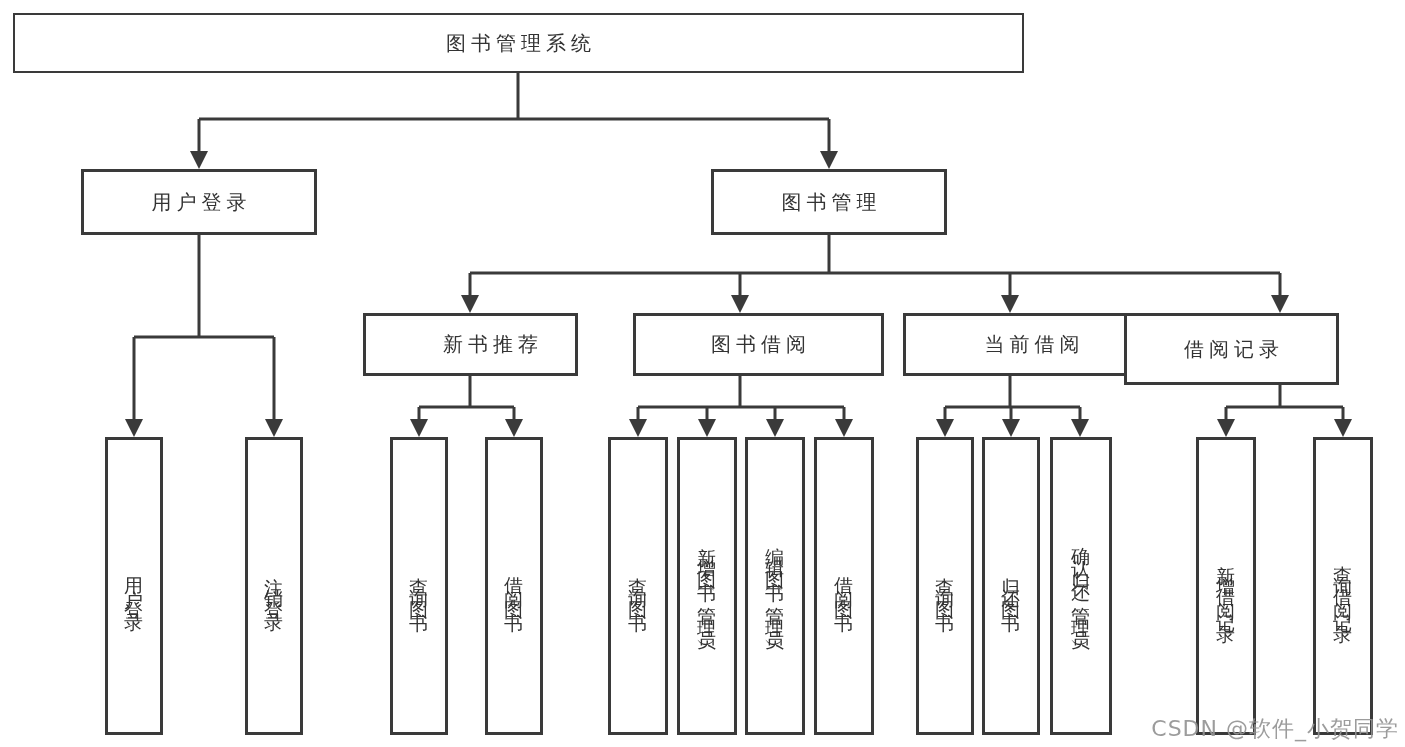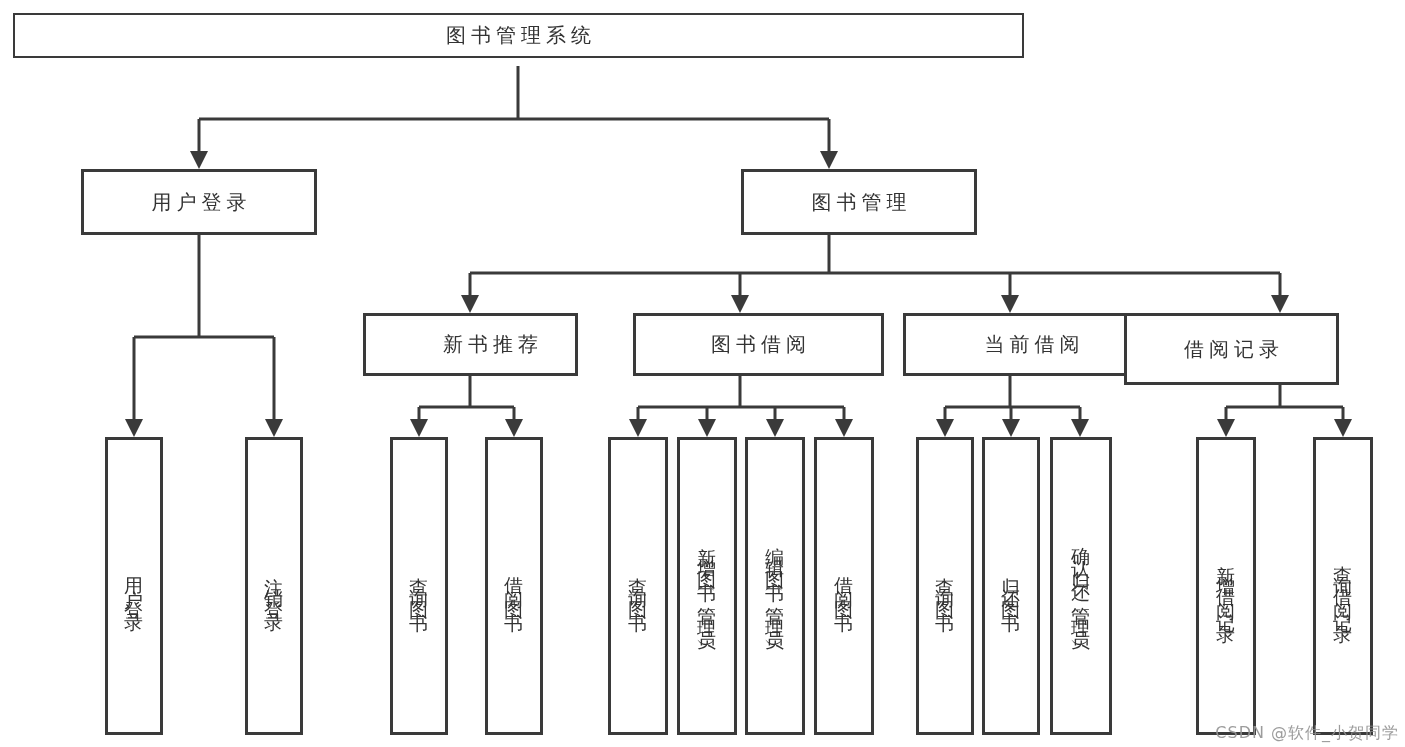--- a/index.html
+++ b/index.html
@@ -12,43 +12,43 @@
     position:absolute;box-sizing:border-box;background:#fff;border:3px solid #3a3a3a;
     display:flex;align-items:center;justify-content:center;color:#333;z-index:2;
   }
   .h{font-size:20px;letter-spacing:5px;text-indent:5px;white-space:nowrap;}
   .v{
     writing-mode:vertical-rl;text-orientation:mixed;
     font-size:19px;letter-spacing:12px;line-height:1;white-space:nowrap;
   }
   .leaf{top:437px;height:298px;}
   
-  #root  {left:13px; top:13px; width:1011px;height:45px;border-width:2px;}
+  #root  {left:13px; top:13px; width:1011px;height:60px;border-width:2px;}
   #b-user{left:81px; top:169px;width:236px; height:66px;}
-  #b-mgmt{left:711px;top:169px;width:236px; height:66px;margin-left:30px;}
+  #b-mgmt{left:711px;top:169px;width:236px; height:66px;}
   #m-rec {left:363px;top:313px;width:215px; height:63px;padding-left:40px;}
   #m-bor {left:633px;top:313px;width:251px; height:63px;}
   #m-cur {left:903px;top:313px;width:258px; height:63px;}
   #m-recd{left:1124px;top:313px;width:215px;height:72px;}
   #f-ul1{left:105px; width:58px;}
   #f-ul2{left:245px; width:58px;}
   #f-rc1{left:390px; width:58px;}
   #f-rc2{left:485px; width:58px;}
   #f-bb1{left:608px; width:60px;}
   #f-bb2{left:677px; width:60px;}
   #f-bb3{left:745px; width:60px;}
   #f-bb4{left:814px; width:60px;}
   #f-cb1{left:916px; width:58px;}
   #f-cb2{left:982px; width:58px;}
   #f-cb3{left:1050px;width:62px;}
   #f-br1{left:1196px;width:60px;}
   #f-br2{left:1313px;width:60px;}
   .watermark{
     position:absolute;right:6px;bottom:3px;z-index:5;
-    font-size:16px;letter-spacing:1px;color:rgba(148,148,148,0.92);white-space:nowrap;
+    font-size:22px;letter-spacing:1px;color:rgba(148,148,148,0.92);white-space:nowrap;
   }
 </style>
 </head>
 <body>
 
 <div class="stage">
 
   <svg width="1405" height="747" viewBox="0 0 1405 747" aria-hidden="true">
     <path fill="none" stroke="#3a3a3a" stroke-width="3" d="
       M518 66 V119 M199 119 H829 M199 119 V152 M829 119 V152

